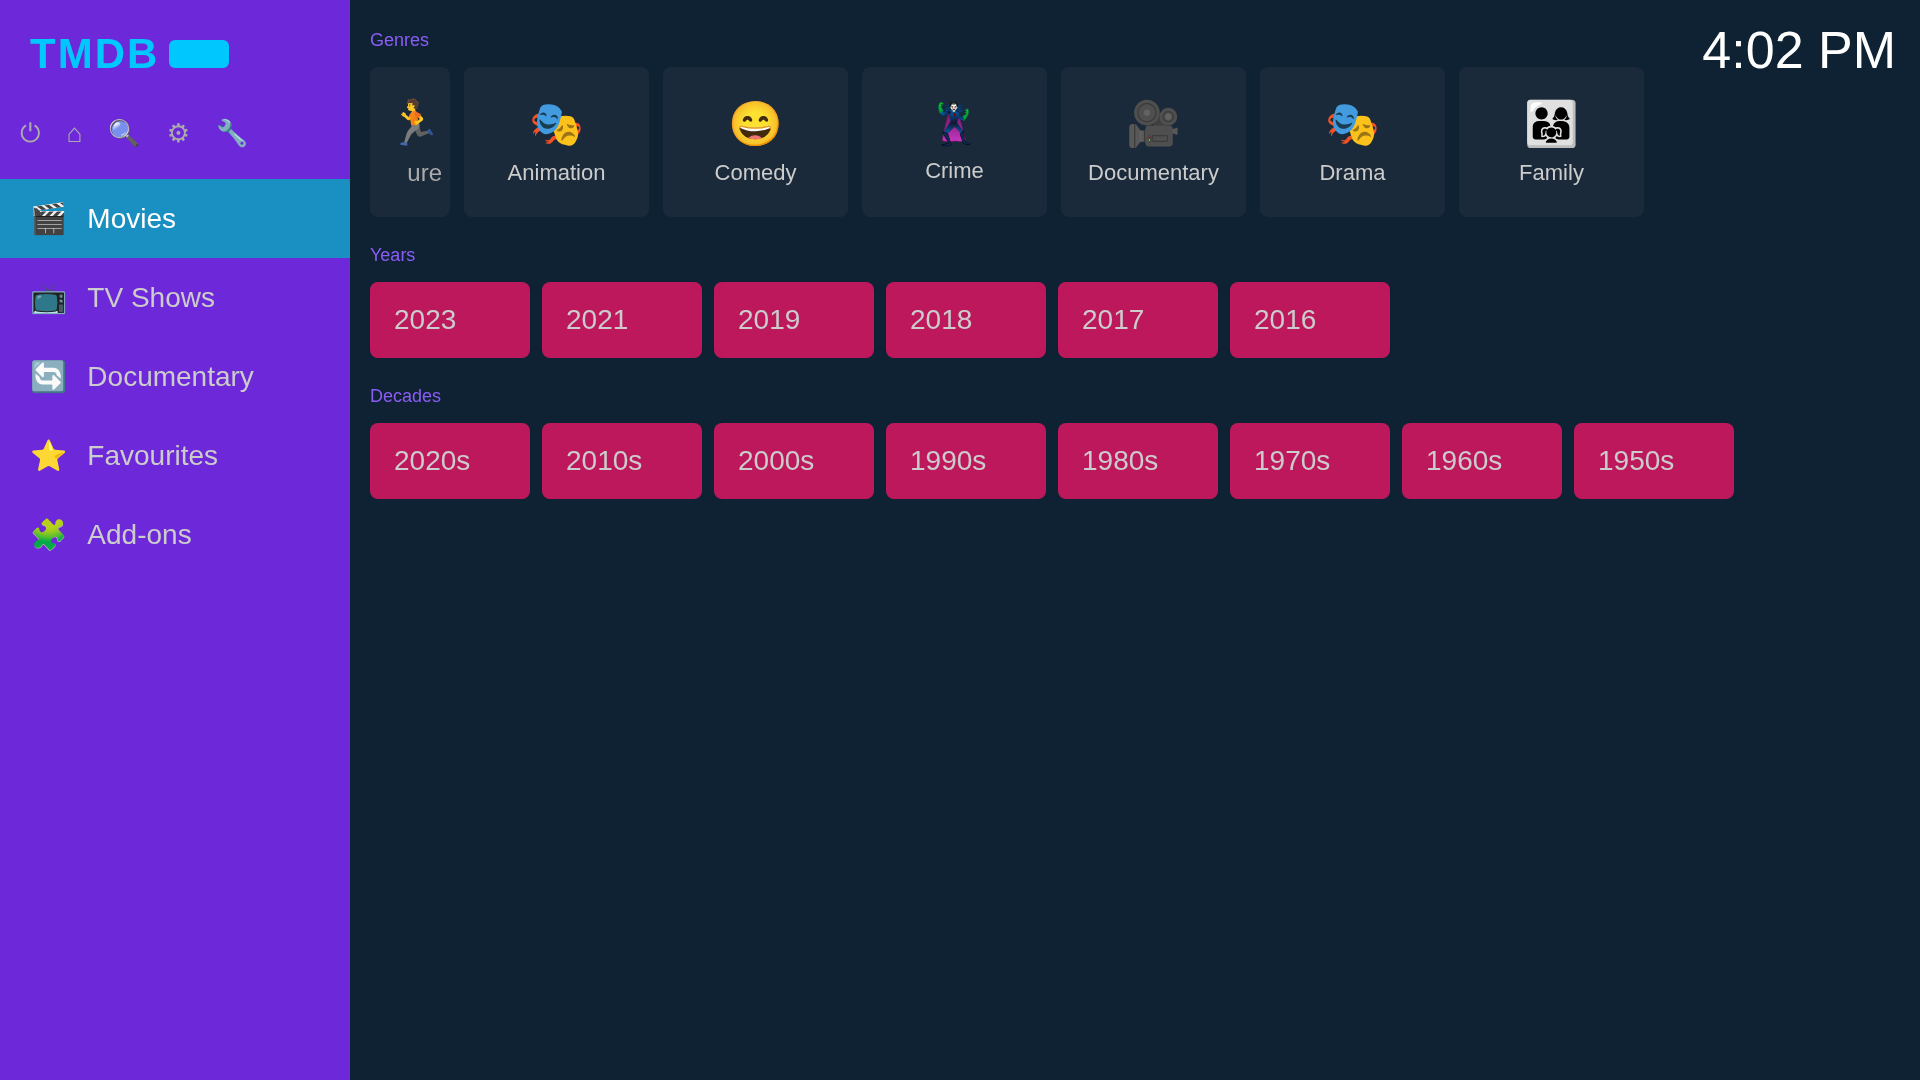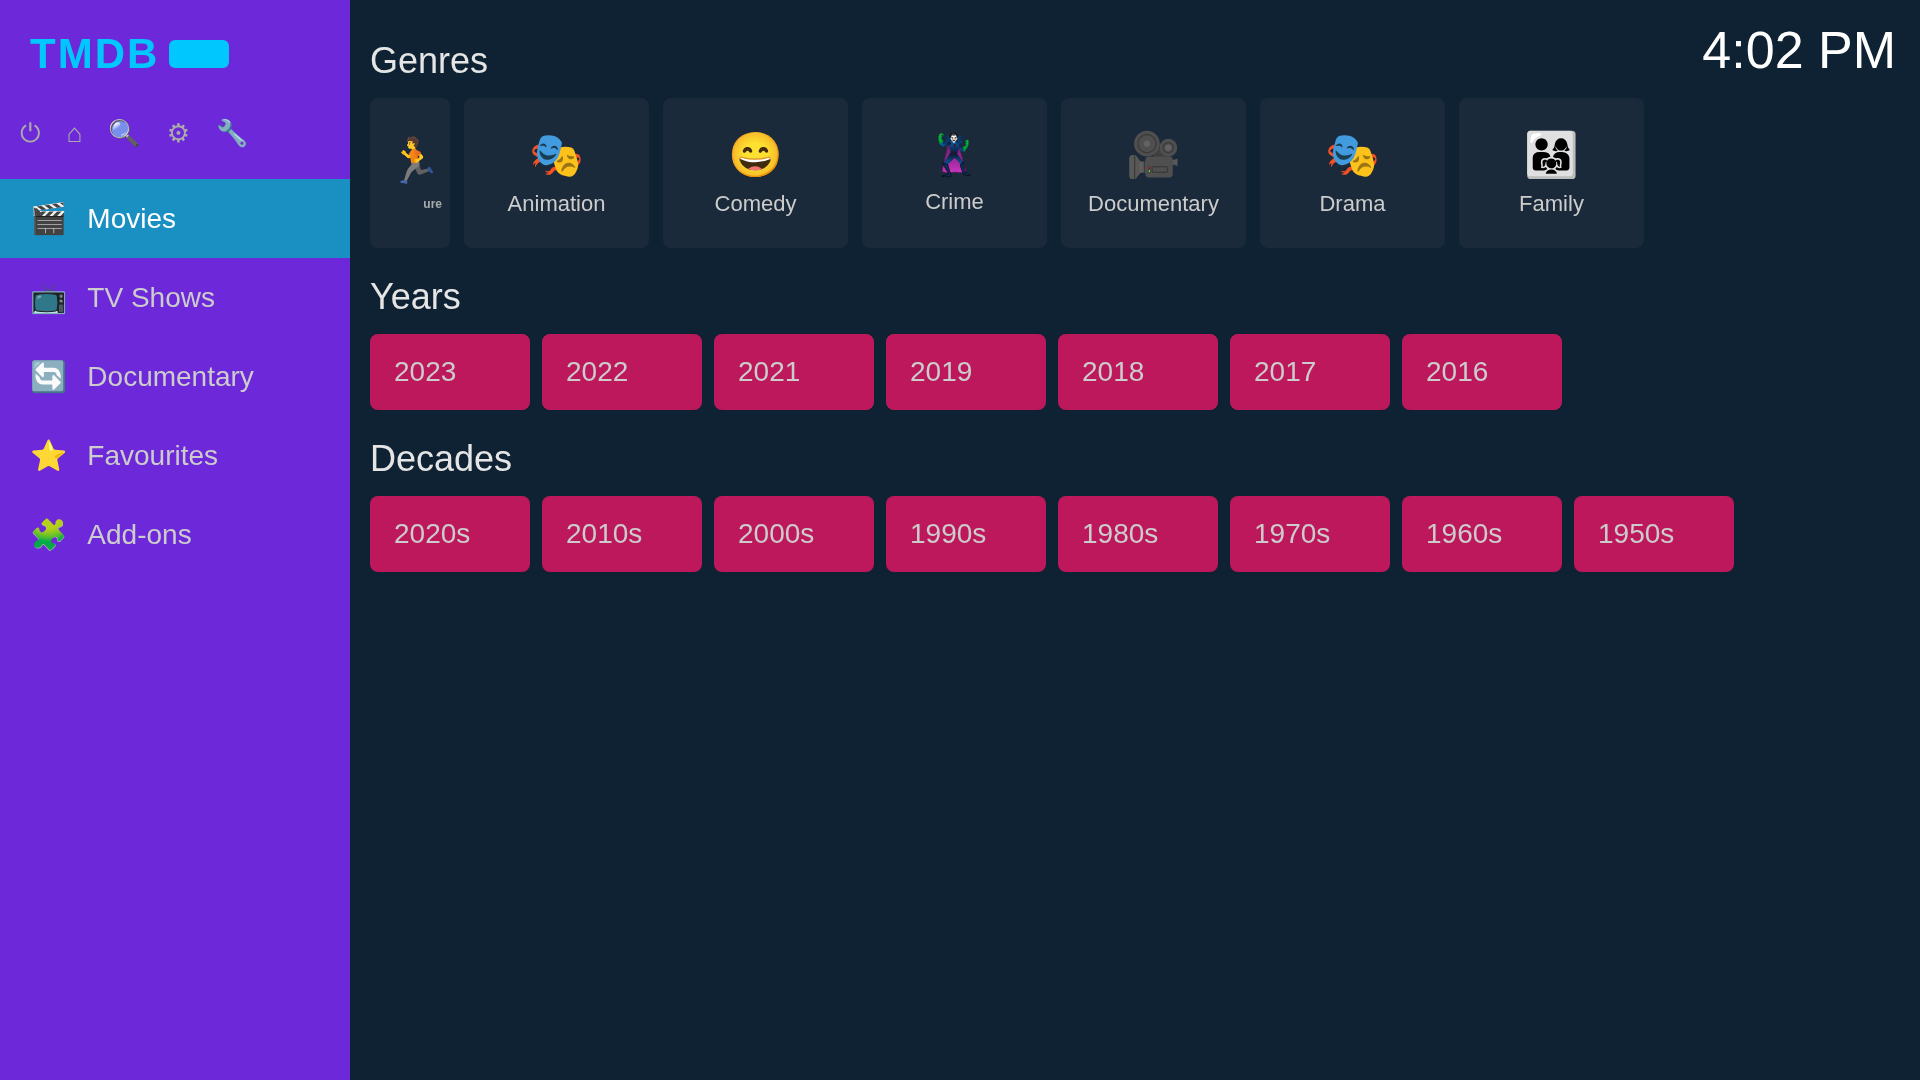--- a/index.html
+++ b/index.html
@@ -97,24 +97,23 @@
     .time-display {
       position: absolute;
       top: 20px;
       right: 24px;
       font-size: 52px;
       font-weight: 300;
       color: #ffffff;
     }
 
     .section-label {
-      font-size: 36px;
-      color: #e5e5e5;
+      font-size: 18px;
+      color: #8b5cf6;
       margin-bottom: 16px;
-      margin-top: 10px;
     }
 
     
     .genre-row {
       display: flex;
       gap: 14px;
       margin-bottom: 28px;
       overflow: hidden;
     }
 
@@ -217,21 +216,21 @@
 
 <div class="main-content">
 
   <div class="time-display">4:02 PM</div>
 
   <div class="section-label">Genres</div>
   <div class="genre-row">
 
     <div class="genre-card partial" style="overflow:hidden; align-items:flex-end; padding-right:8px;">
       <span class="genre-card-icon">🏃</span>
-      <span class="genre-card-label partial-label" style="font-size:12px;font-weight:bold;">ure</span>
+      <span class="genre-card-label partial-label" style="font-size:24px;">ure</span>
     </div>
 
     <div class="genre-card">
       <span class="genre-card-icon">🎭</span>
       <span class="genre-card-label">Animation</span>
     </div>
 
     <div class="genre-card">
       <span class="genre-card-icon">😄</span>
       <span class="genre-card-label">Comedy</span>
@@ -254,21 +253,20 @@
 
     <div class="genre-card">
       <span class="genre-card-icon">👨‍👩‍👧</span>
       <span class="genre-card-label">Family</span>
     </div>
   </div>
 
   <div class="section-label">Years</div>
   <div class="button-row">
     <button class="year-btn">2023</button>
-    <button class="year-btn">2022</button>
     <button class="year-btn">2021</button>
     <button class="year-btn">2019</button>
     <button class="year-btn">2018</button>
     <button class="year-btn">2017</button>
     <button class="year-btn">2016</button>
   </div>
 
   <div class="section-label">Decades</div>
   <div class="button-row">
     <button class="year-btn">2020s</button>

